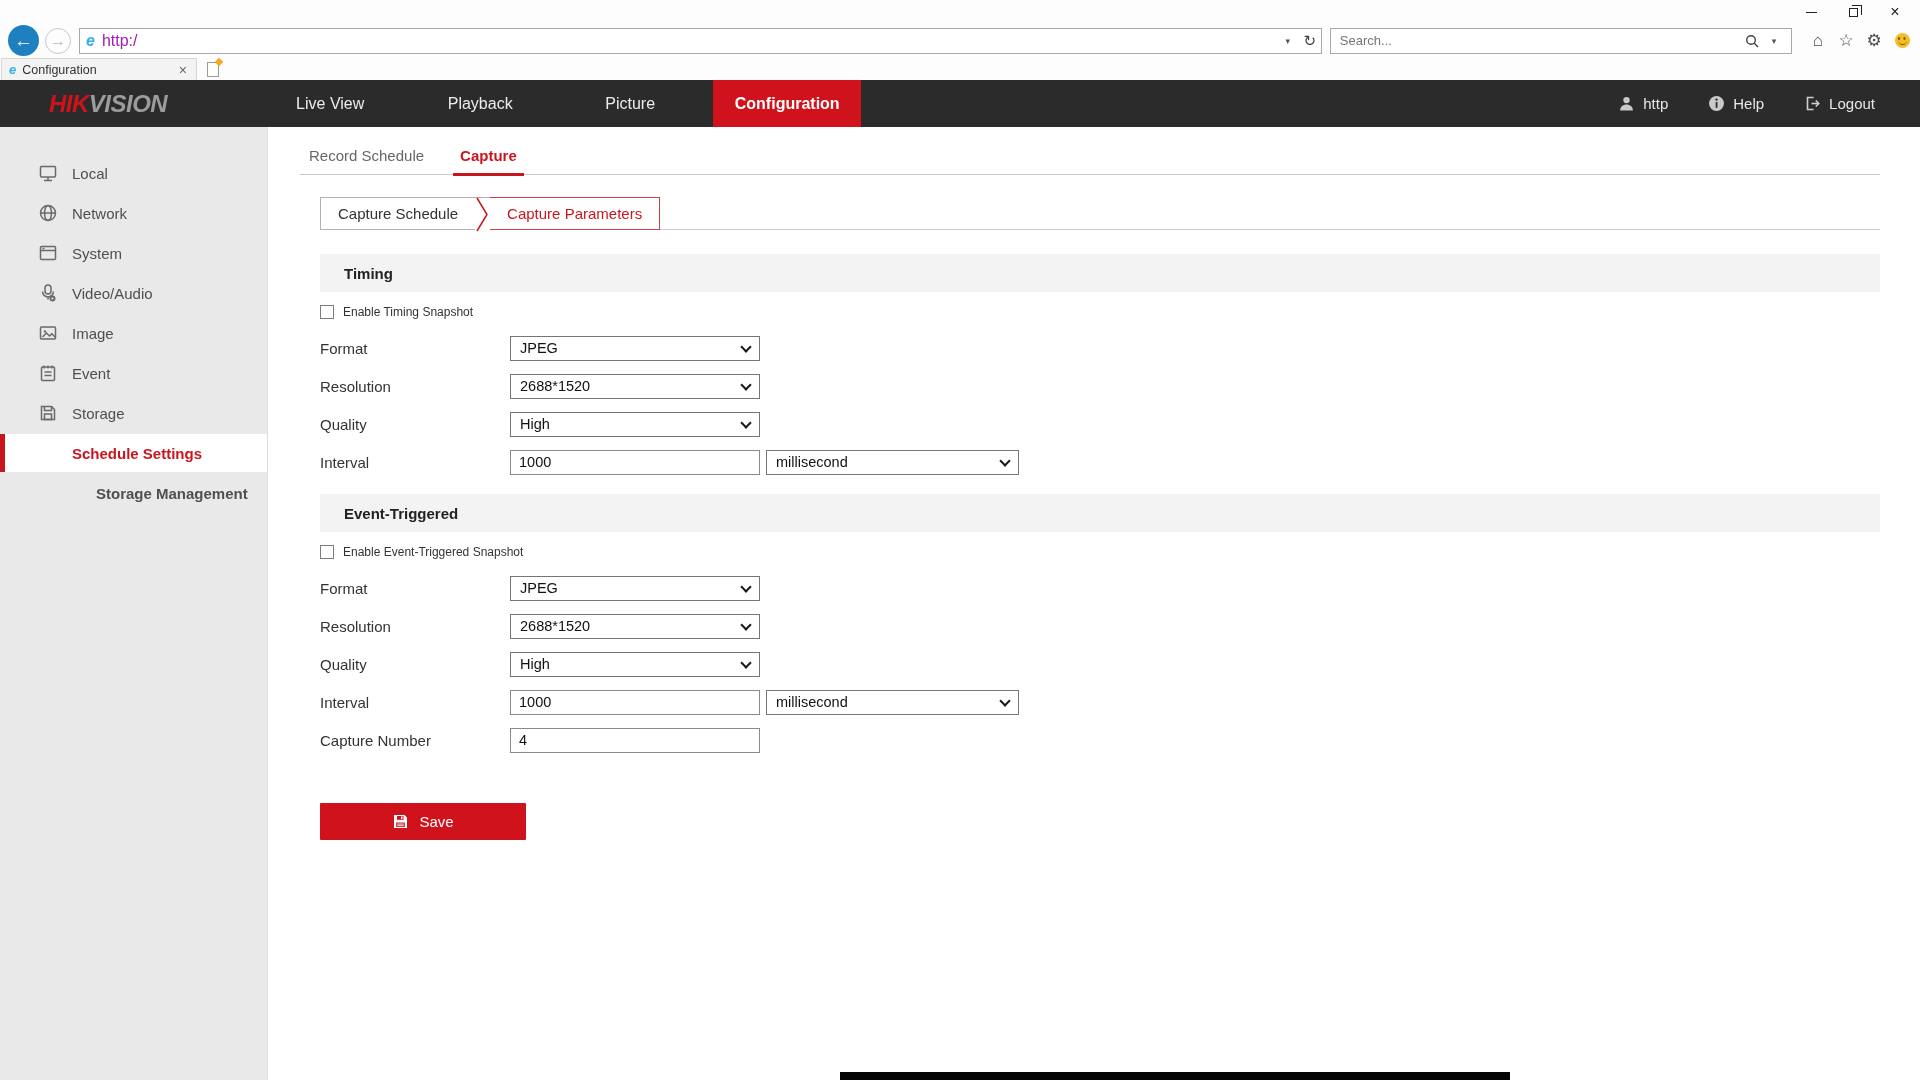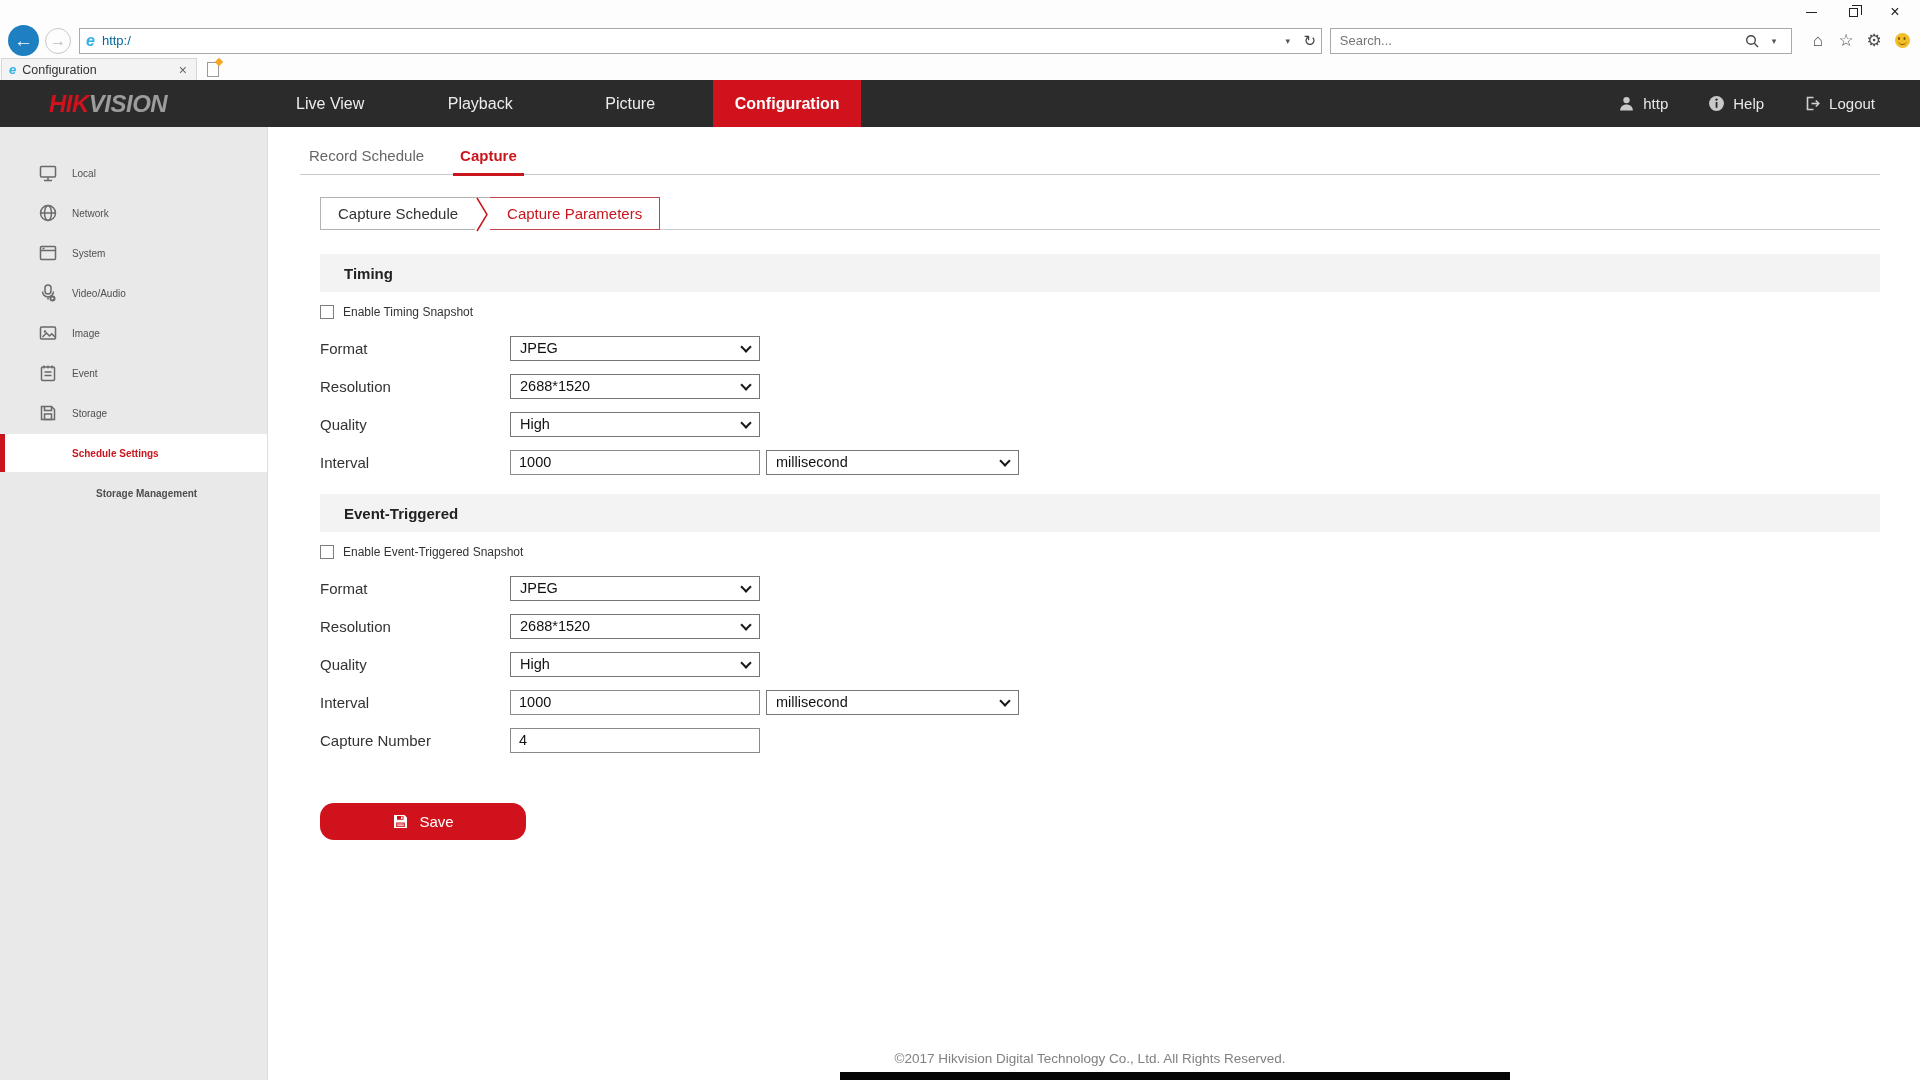--- a/index.html
+++ b/index.html
@@ -15,21 +15,21 @@
   .ico-restore { width:9px; height:9px; border:1px solid #222; background:#fff; position:relative; display:block; }
   .ico-restore::before { content:""; position:absolute; top:-4px; left:2px; width:9px; height:9px; border:1px solid #222; border-bottom:none; border-left:none; }
   .ico-close { font-size:16px; color:#222; line-height:1; }
 
   .toolbar { height:33px; display:flex; align-items:center; padding:0 8px; background:#fdfdfd; }
   .nav-circle { border-radius:50%; display:flex; align-items:center; justify-content:center; flex:none; cursor:pointer; }
   .back-btn { width:31px; height:31px; background:#1e7fc1; color:#fff; font-size:19px; }
   .fwd-btn { width:26px; height:26px; border:1px solid #c9c9c9; color:#b9b9b9; font-size:16px; margin-left:6px; }
   .urlbar { width:1248px; height:26px; border:1px solid #a9a9a9; background:#fff; display:flex; align-items:center; margin-left:8px; padding-left:6px; }
   .ie-e { color:#31b0e8; font-weight:bold; font-style:italic; font-size:16px; line-height:1; flex:none; }
-  .url-text { color:#0369a1; font-size:13px; margin-left:7px; flex:1; }
+  .url-text { color:#a21caf; font-size:16px; margin-left:7px; flex:1; }
   .url-btn { width:22px; height:24px; display:flex; align-items:center; justify-content:center; color:#555; cursor:pointer; flex:none; }
   .caret { font-size:9px; color:#555; }
   .refresh { font-size:15px; color:#444; }
   .searchbox { width:464px; height:26px; border:1px solid #a9a9a9; background:#fff; display:flex; align-items:center; margin-left:8px; padding:0 6px 0 9px; }
   .search-text { color:#757575; font-size:13px; flex:1; }
   .browser-icons { display:flex; align-items:center; gap:8px; margin-left:16px; }
   .bicon { width:20px; height:22px; display:flex; align-items:center; justify-content:center; font-size:17px; color:#4d4d4d; cursor:pointer; }
   .smiley { width:15px; height:15px; border-radius:50%; background:#f2bd27; position:relative; display:block; }
   .smiley::before { content:""; position:absolute; top:4px; left:3.5px; width:2px; height:2.5px; background:#7a5800; border-radius:50%; box-shadow:5.5px 0 0 #7a5800; }
   .smiley::after { content:""; position:absolute; left:3px; top:6.5px; width:9px; height:4.5px; border-bottom:1.5px solid #7a5800; border-radius:0 0 9px 9px; }
@@ -49,21 +49,21 @@
   .logo .vision { color:#9c9c9c; }
   .mainnav { display:flex; margin-left:88px; }
   .navitem { width:150px; display:flex; align-items:center; justify-content:center; color:#ececec; font-size:16px; cursor:pointer; }
   .navitem.active { width:148px; margin-left:8px; background:#d0121c; color:#fff; font-weight:bold; }
   .header-right { margin-left:auto; margin-right:45px; display:flex; align-items:center; gap:40px; }
   .hgroup { display:flex; align-items:center; gap:8px; color:#e8e8e8; font-size:15px; cursor:pointer; }
 
   
   .layout { display:flex; height:953px; }
   .sidebar { width:268px; background:#e9e9e9; border-right:1px solid #dedede; padding-top:26px; flex:none; }
-  .side-item { height:40px; display:flex; align-items:center; padding-left:38px; gap:14px; color:#4f4f4f; font-size:10px; cursor:pointer; }
+  .side-item { height:40px; display:flex; align-items:center; padding-left:38px; gap:14px; color:#4f4f4f; font-size:15px; cursor:pointer; }
   .side-item .sicon { width:20px; height:20px; flex:none; display:flex; }
   .side-item.sub { padding-left:96px;font-weight:bold; }
   .side-item.active { background:#fff; border-left:5px solid #c9161e; padding-left:67px; color:#c9161e; font-weight:bold; height:38px; margin:1px 0; }
 
   .main { flex:1; position:relative; padding:0 40px 0 32px; background:#fff; }
   .tabs { display:flex; gap:30px; padding-left:6px; margin-top:20px; height:28px; border-bottom:1px solid #c9c9c9; }
   .tabitem { font-size:15px; color:#666; position:relative; cursor:pointer; padding:0 3px; }
   .tabitem.active { color:#c9161e; font-weight:bold; }
   .tabitem.active::after { content:""; position:absolute; left:-4px; right:-4px; bottom:-2px; height:3px; background:#c9161e; }
 
@@ -80,21 +80,21 @@
   .check-row { margin-top:9px; height:22px; display:flex; align-items:center; gap:9px; font-size:12px; color:#333; }
   .cb { width:14px; height:14px; border:1px solid #7d7d7d; background:#fff; flex:none; cursor:pointer; }
   .rows { margin-top:6px; }
   .form-row { display:flex; align-items:center; height:38px; font-size:15px; color:#333; }
   .flabel { width:190px; flex:none; }
   .fselect { width:250px; height:25px; border:1px solid #767676; background:#fff; display:flex; align-items:center; padding:0 26px 0 9px; font-size:14.5px; color:#111; position:relative; cursor:pointer; }
   .fselect .chev { position:absolute; right:9px; top:6px; width:8px; height:8px; border-right:2px solid #1a1a1a; border-bottom:2px solid #1a1a1a; transform:rotate(45deg); }
   .ftext { width:250px; height:25px; border:1px solid #8a8a8a; background:#fff; padding:0 8px; font-size:14.5px; color:#111; font-family:inherit; }
   .unit { margin-left:6px; width:253px; }
 
-  .save-btn { margin-top:44px; width:206px; height:37px; background:#d0121c; border:none; border-radius:14px; color:#fff; font-size:15px; display:flex; align-items:center; justify-content:center; gap:10px; cursor:pointer; font-family:inherit; }
+  .save-btn { margin-top:44px; width:206px; height:37px; background:#d0121c; border:none; border-radius:1px; color:#fff; font-size:15px; display:flex; align-items:center; justify-content:center; gap:10px; cursor:pointer; font-family:inherit; }
 
   .footer { position:absolute; left:32px; right:40px; bottom:14px; text-align:center; color:#808080; font-size:13.5px; }
   .bottom-bar { position:absolute; left:840px; bottom:0; width:670px; height:8px; background:#050505; }
 </style>
 </head>
 <body>
 
 <div class="stage">
 
   <div class="titlebar">
@@ -391,18 +391,17 @@
             <rect x="5" y="3" width="6.5" height="3.8" fill="#d0121c"></rect>
             <rect x="9" y="3.5" width="1.5" height="2.6" fill="#fff"></rect>
             <rect x="4.2" y="9.5" width="8.6" height="4.5" fill="#d0121c"></rect>
             <rect x="5.2" y="10.6" width="6.6" height="0.9" fill="#fff"></rect>
             <rect x="5.2" y="12.3" width="6.6" height="0.9" fill="#fff"></rect>
           </svg>
           <span>Save</span>
         </button>
       </div>
 
-      <div class="footer">©2017 Hikvision Digital Technology Co., Ltd. All Rights Reserved.</div>
     </div>
   </div>
 
   <div class="bottom-bar"></div>
 </div>
 
 </body></html>

